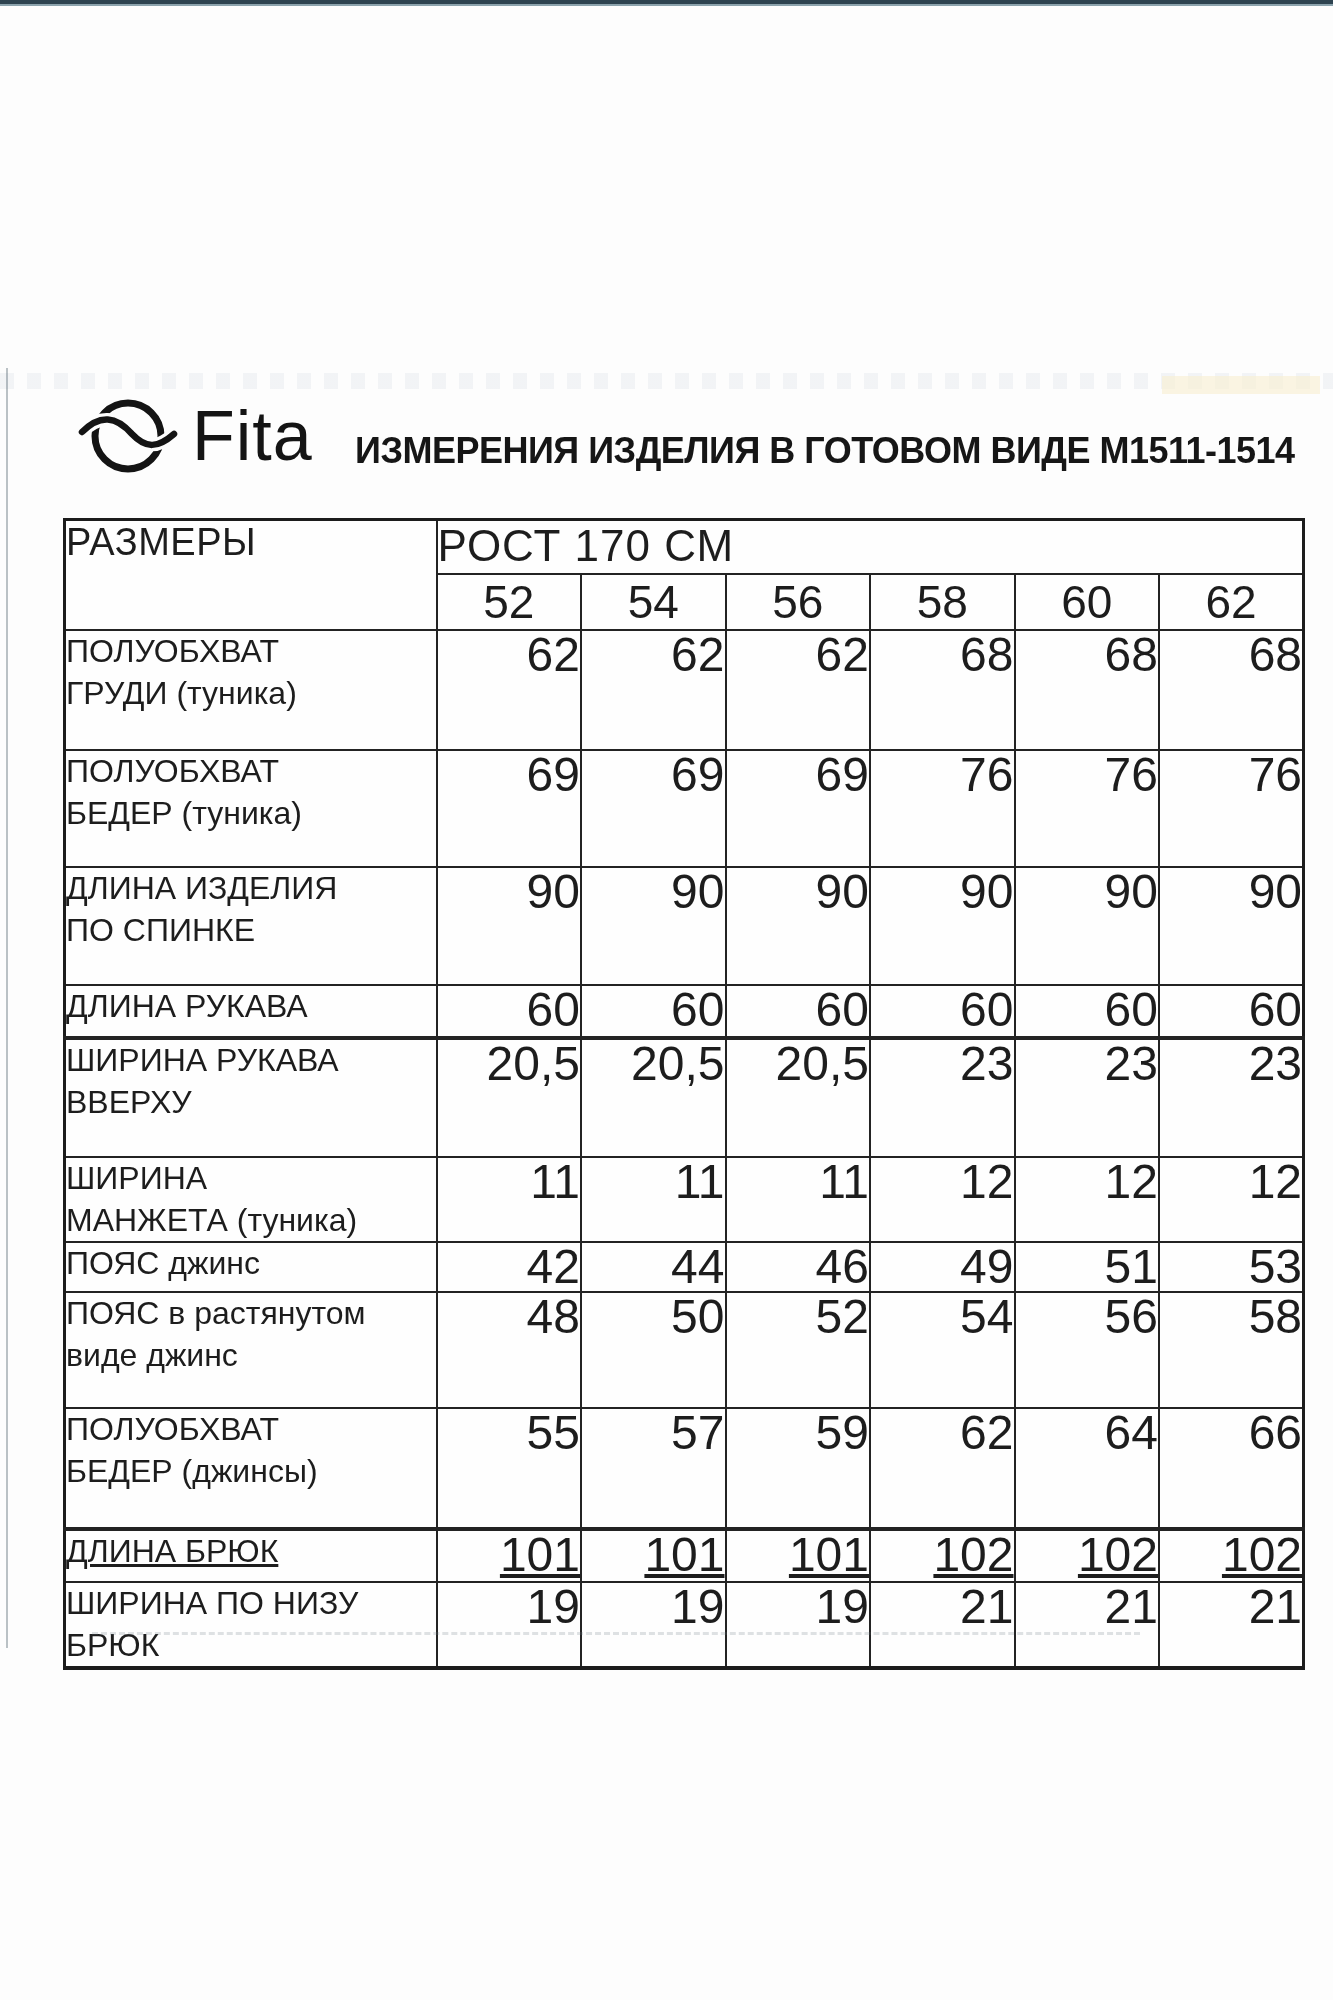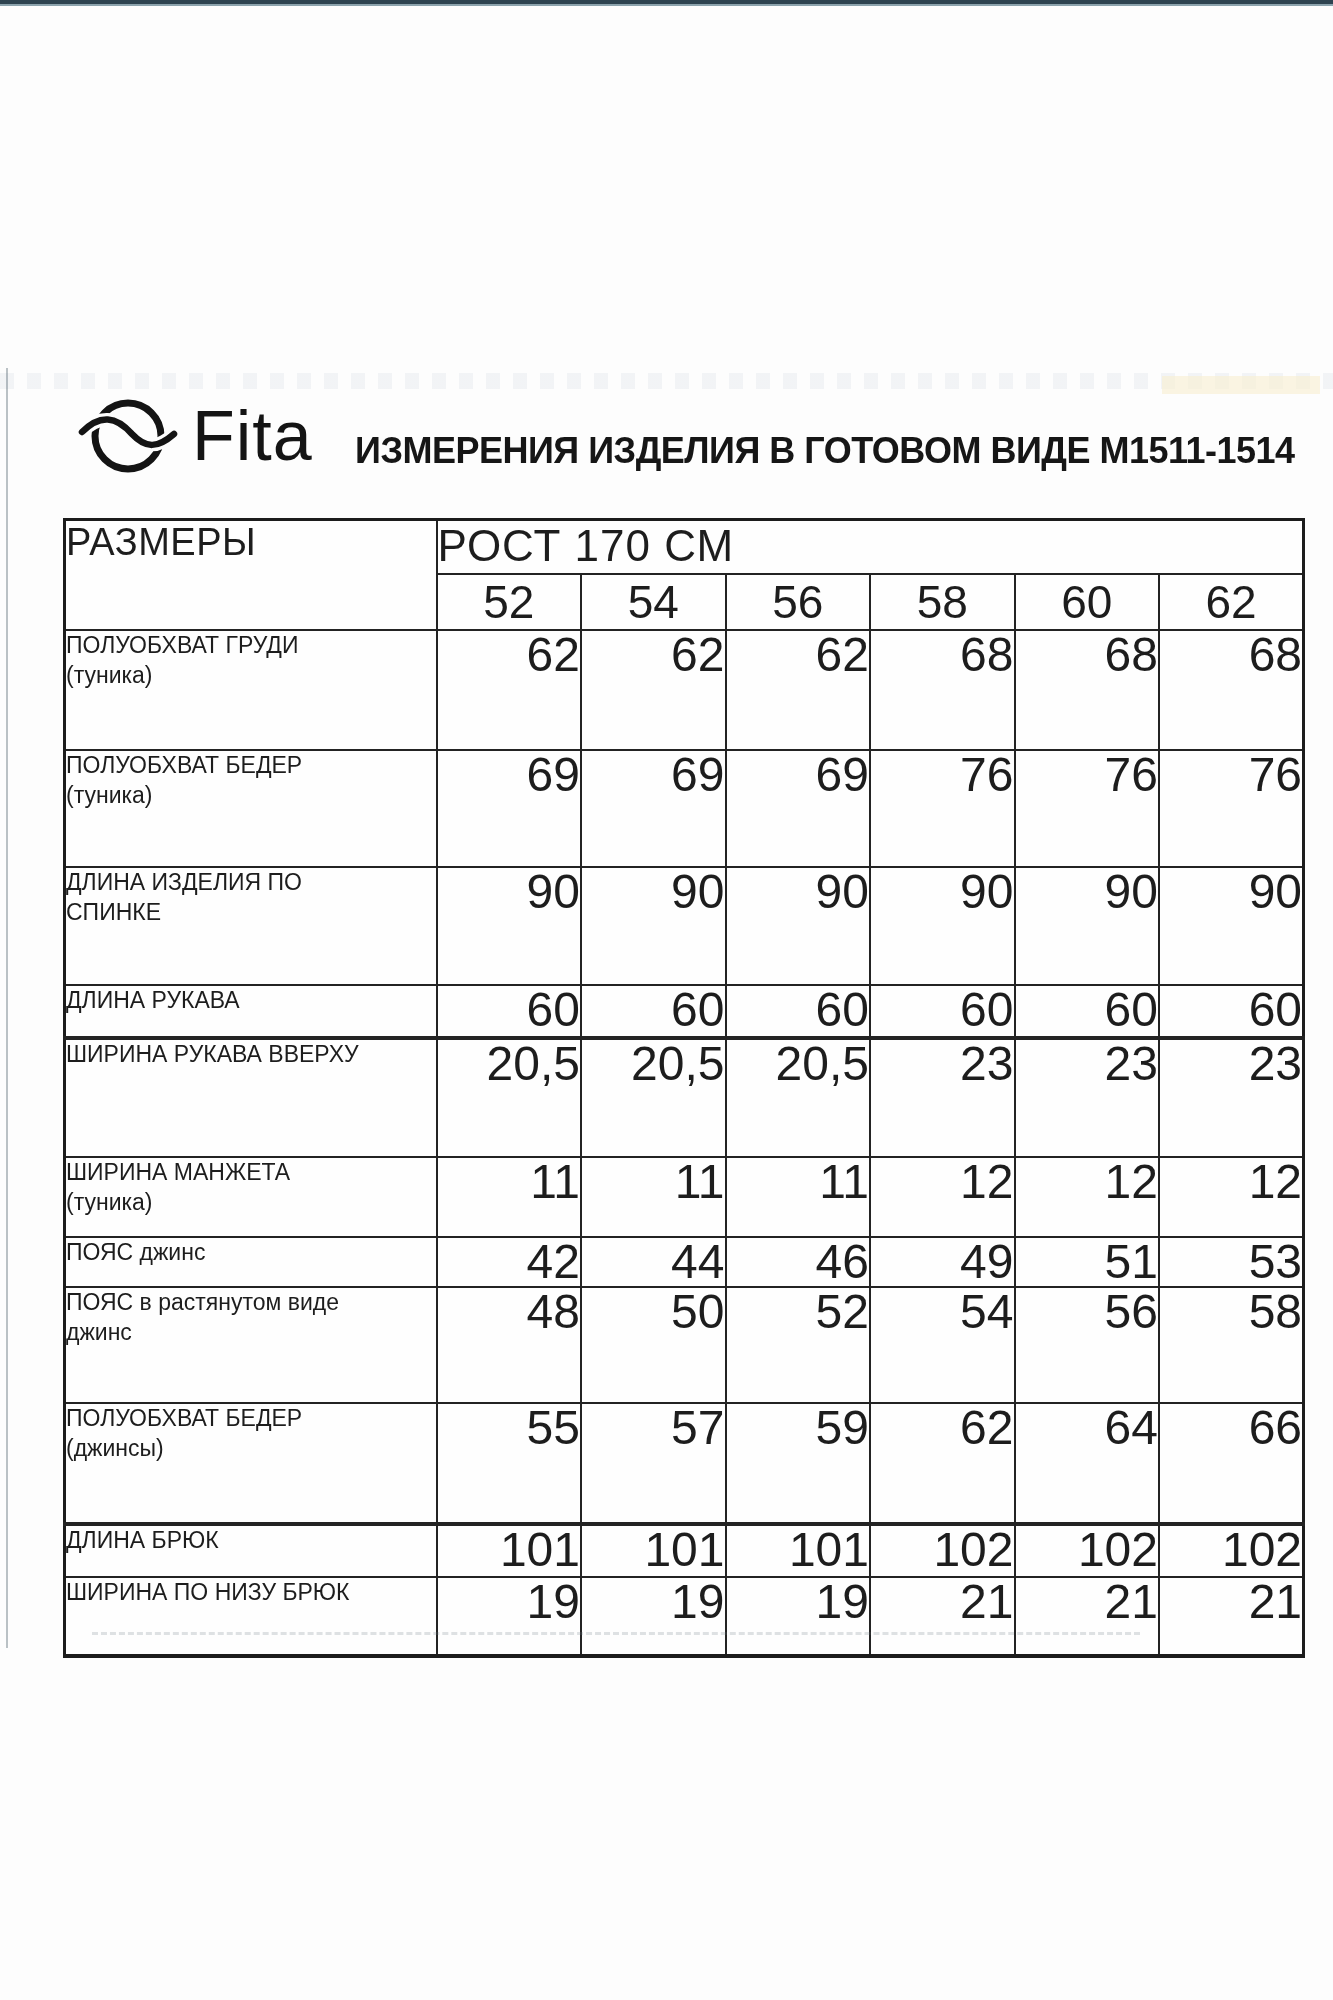--- a/index.html
+++ b/index.html
@@ -66,38 +66,38 @@
   th.group {
     font-size: 44px; text-align: left; vertical-align: middle;
     height: 52px; font-weight: normal; letter-spacing: 1px;
   }
   th.size-col {
     font-size: 46px; text-align: center; vertical-align: middle;
     height: 45px; font-weight: normal;
     border-bottom-width: 4px;
   }
   td.lbl {
-    font-size: 23px; line-height: 1.3; text-align: left;
+    font-size: 32px; line-height: 1.3; text-align: left;
     padding: 6px 8px 0 12px;
   }
   td.lbl .lbl-inner { display: block; max-width: 300px; }
   td.val {
     font-size: 48px; text-align: right;
     padding: 3px 14px 0 0; line-height: 1;
   }
   tr.r1  td { height: 118px; }
   tr.r2  td { height: 115px; }
   tr.r3  td { height: 116px; }
   tr.r4  td { height: 50px;  }
   tr.r5  td { height: 116px; }
   tr.r6  td { height: 78px;  }
   tr.r7  td { height: 48px; margin-left: 10px;  }
   tr.r8  td { height: 114px; }
   tr.r9  td { height: 118px; margin-left: 8px; }
-  tr.r10 td { height: 50px;  }
+  tr.r10 td { height: 50px; text-decoration: underline;  }
   tr.r11 td { height: 76px;  }
   tr.thick-top td { border-top-width: 4px; }
 
   .dashed-separator {
     position: absolute; left: 92px; top: 1632px; width: 1048px; height: 0;
     border-top: 3px dashed rgba(110,122,133,.22);
   }
 </style>
 </head>
 <body>

